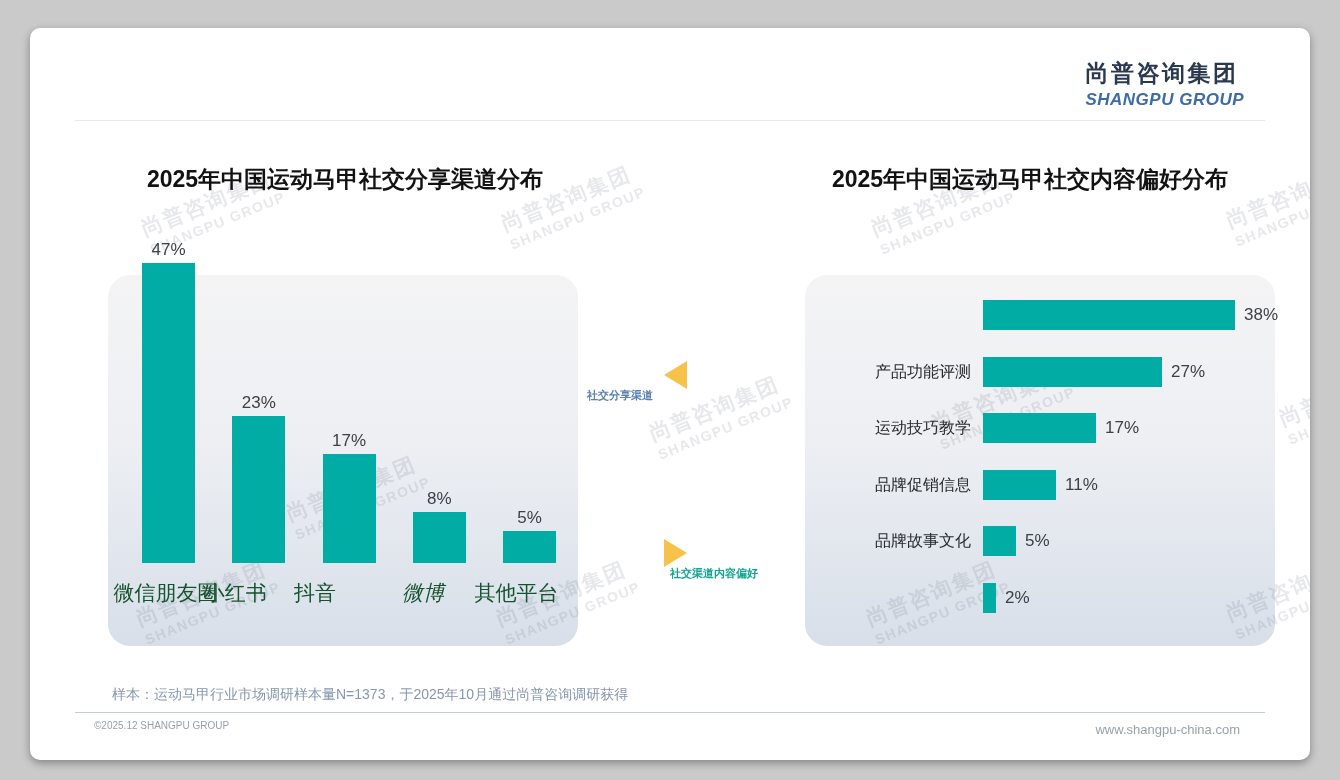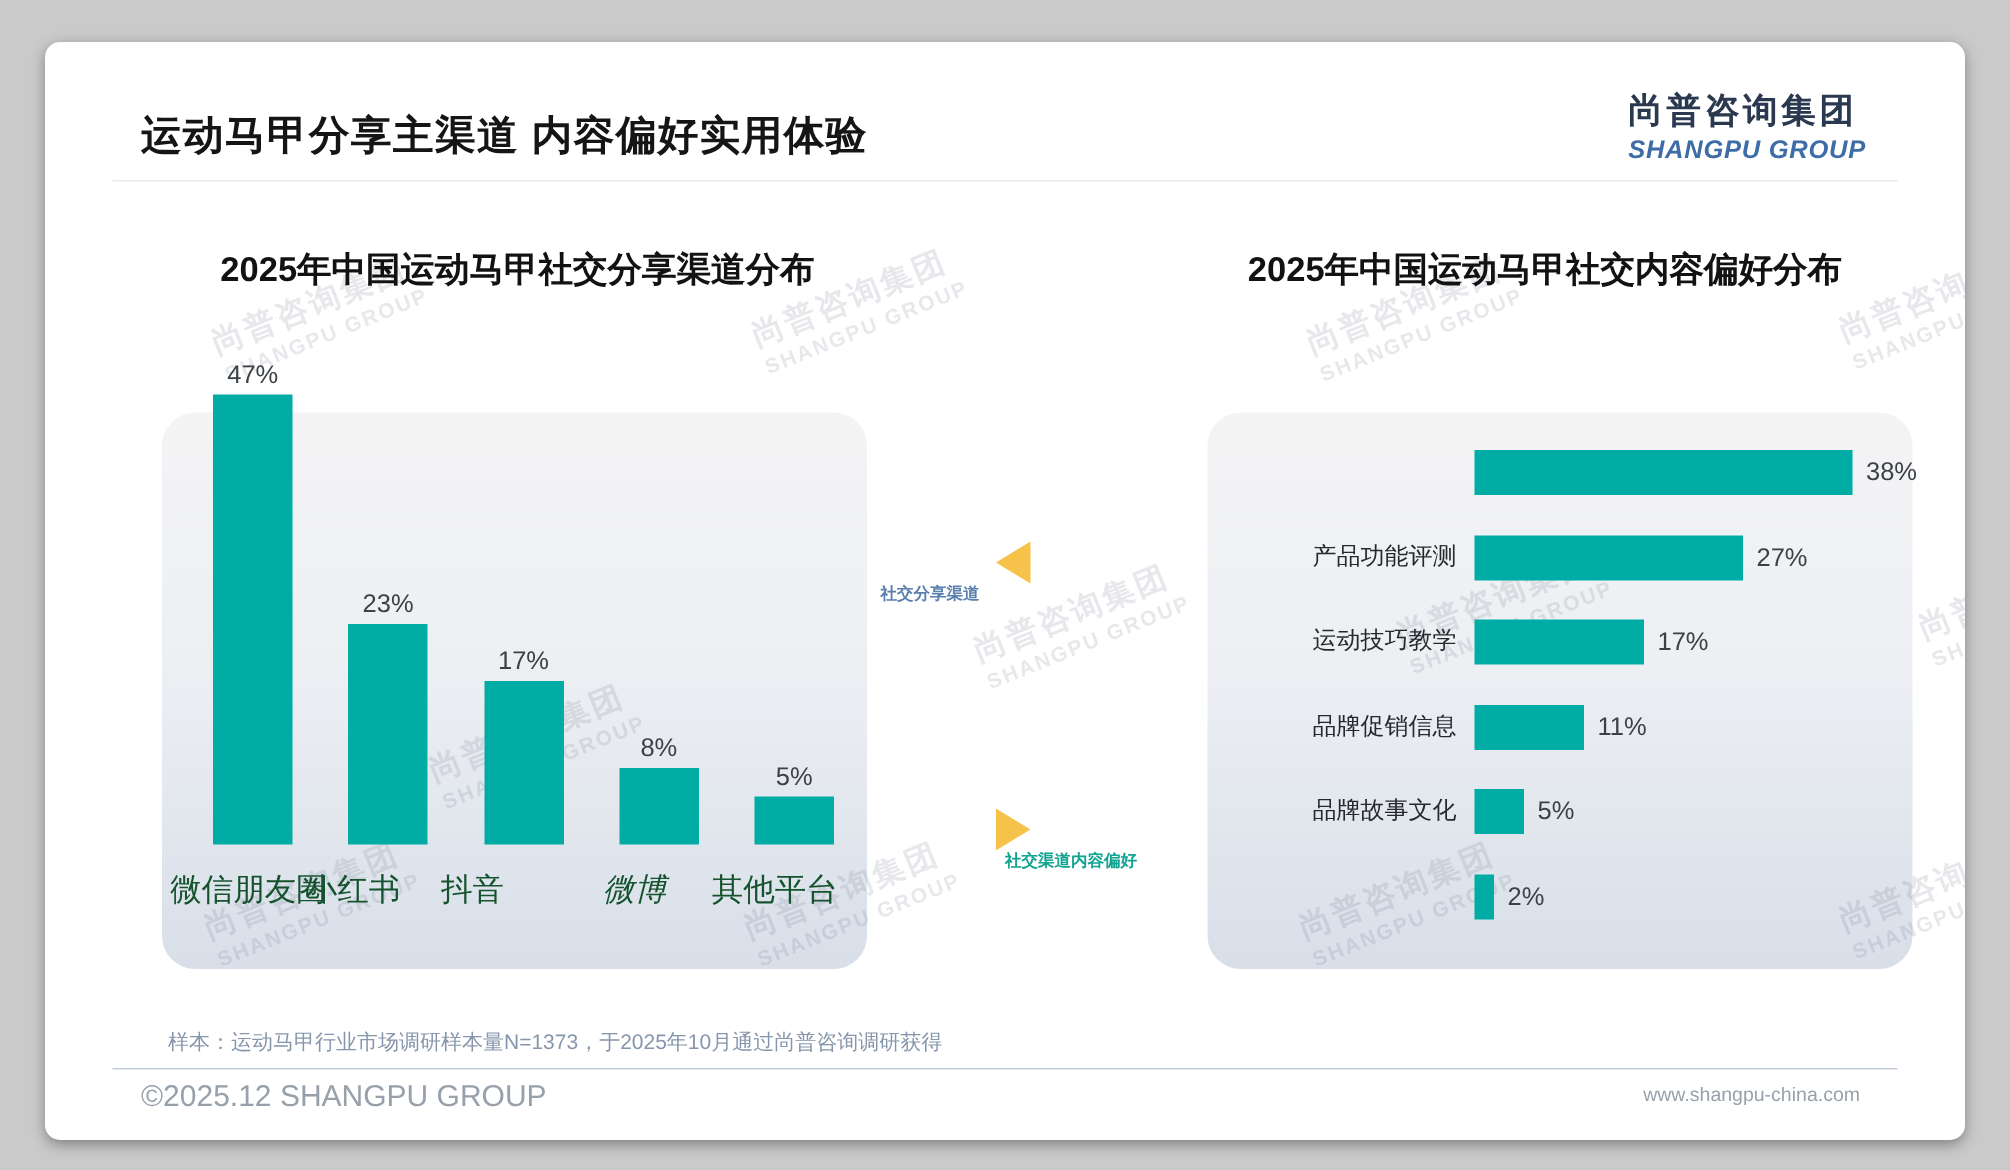--- a/index.html
+++ b/index.html
@@ -57,21 +57,21 @@
   .tri-right { left:634px; top:511px; border-top:14px solid transparent;
     border-bottom:14px solid transparent; border-left:23px solid var(--arrow,#F6C24A); }
   .anno { position:absolute; font-size:11px; font-weight:700; z-index:3; white-space:nowrap; }
   .anno.one { left:557px; top:360px; }
   .anno.two { left:640px; top:538px; }
   
   .sample-note { position:absolute; left:82px; top:658px; font-size:14px; color:#8696ac;
     z-index:3; }
   .footer-divider { position:absolute; left:45px; right:45px; top:684px; height:1px;
     background:#c3cdda; z-index:3; }
-  .copyright { position:absolute; left:64px; top:692px; font-size:20px; color:#98a1ab;
+  .copyright { position:absolute; left:64px; top:692px; font-size:10px; color:#98a1ab;
     z-index:3; }
   .website { position:absolute; right:70px; top:694px; font-size:13px; color:#98a1ab;
     z-index:3;text-align:right; }
 </style>
 </head>
 <body>
 
 <div class="stage">
   <div class="slide">
 
@@ -119,21 +119,20 @@
         <div class="wm" style="left: 835px; top: 550px;">
           <div class="wm-cn">尚普咨询集团</div>
           <div class="wm-en">SHANGPU GROUP</div>
         </div>
         <div class="wm" style="left: 1195px; top: 545px;">
           <div class="wm-cn">尚普咨询集团</div>
           <div class="wm-en">SHANGPU GROUP</div>
         </div>
       </div>
 
-    <div class="page-title">运动马甲分享主渠道 内容偏好实用体验</div>
     <div class="title-divider"></div>
 
     <div class="logo">
       <div class="logo-cn">尚普咨询集团</div>
       <div class="logo-en">SHANGPU GROUP</div>
     </div>
 
     <div class="chart-title left">2025年中国运动马甲社交分享渠道分布</div>
     <div class="chart-title right">2025年中国运动马甲社交内容偏好分布</div>
 

